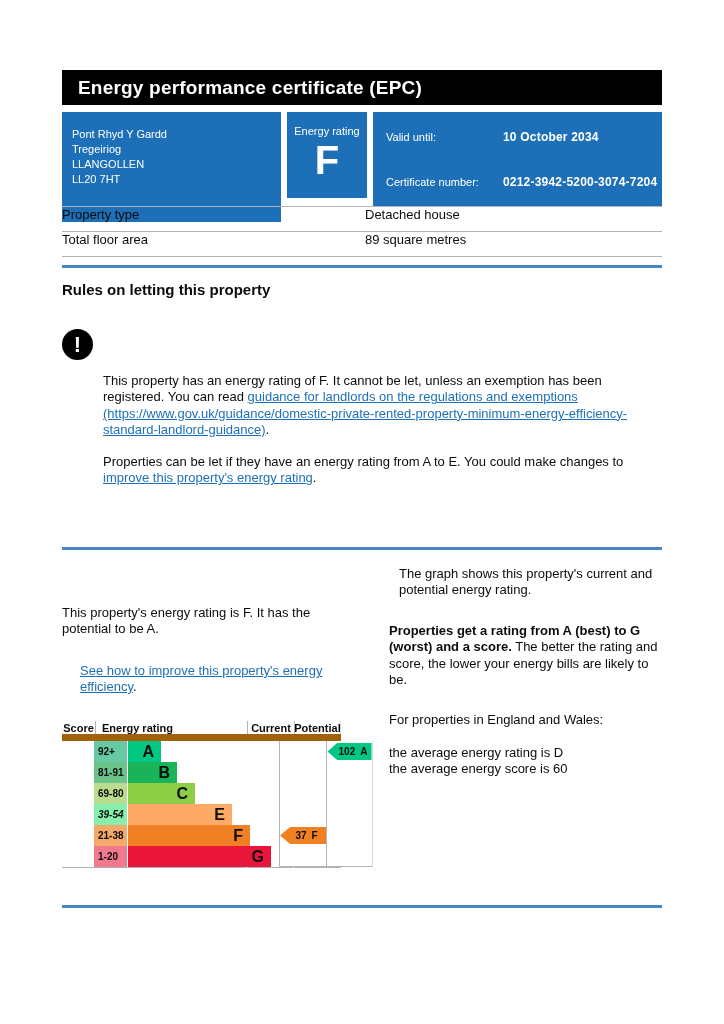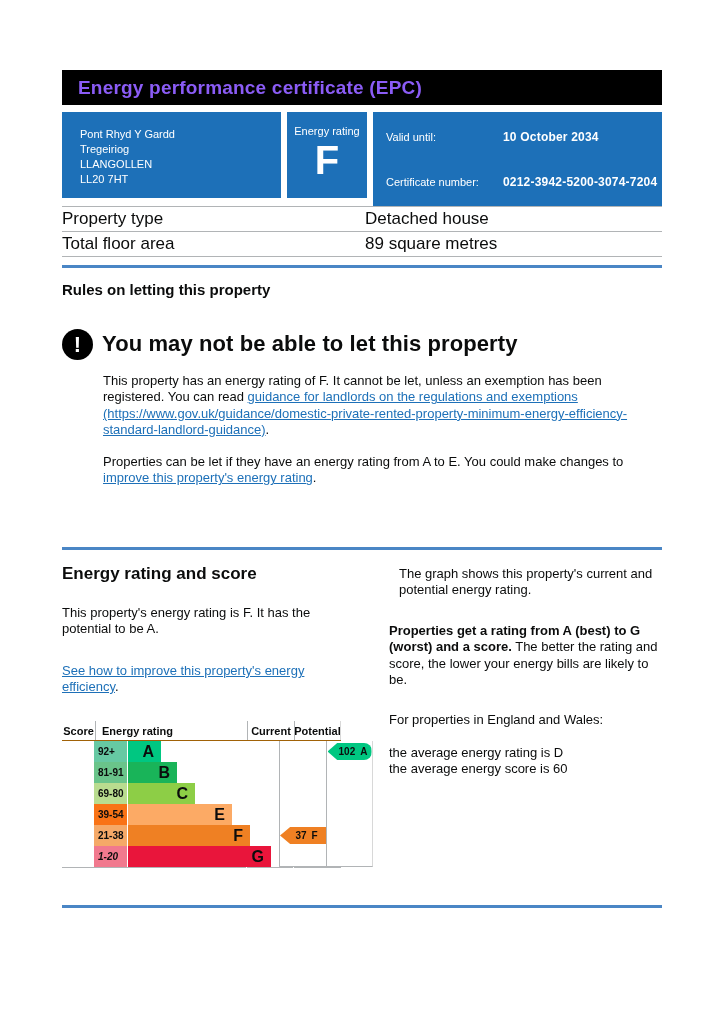--- a/index.html
+++ b/index.html
@@ -8,81 +8,81 @@
     --hr-blue:#4a86c5;
     --ink:#0b0c0c;
     --border-gray:#b1b4b6;
   }
   *{box-sizing:border-box;}
   html,body{margin:0;padding:0;background:#ffffff;}
   body{font-family:"Liberation Sans", sans-serif;color:var(--ink);}
   .page{position:relative;width:724px;height:1024px;background:#fff;overflow:hidden;}
 
   
-  .header-bar{position:absolute;left:62px;top:70px;width:600px;height:35px;background:#000;color:#8b5cf6;display:flex;align-items:center;}
+  .header-bar{position:absolute;left:62px;top:70px;width:600px;height:35px;background:#000;color:#ffffff;display:flex;align-items:center;}
   .header-bar .title{font-size:19px;font-weight:bold;margin-left:16px;letter-spacing:.2px;}
 
   
   .blue-box{position:absolute;background:var(--brand-blue);color:#fff;}
-  .addr-box{left:62px;top:112px;width:219px;height:86px;padding:15px 10px 0 18px;font-size:11px;line-height:15px;white-space:pre-line;}
+  .addr-box{left:62px;top:112px;width:219px;height:110px;padding:15px 10px 0 10px;font-size:11px;line-height:15px;white-space:pre-line;}
   .rating-box{left:287px;top:112px;width:80px;height:86px;text-align:center;}
   .rating-box .lbl{font-size:11px;margin-top:13px;}
   .rating-box .big{font-size:40px;font-weight:bold;line-height:46px;}
   .meta-row{left:373px;width:289px;height:49px;display:flex;align-items:center;font-size:11px;}
   .meta-row.r1{top:112px;}
   .meta-row.r2{top:157px;}
   .meta-row .lbl{margin-left:13px;width:117px;flex:none;}
   .meta-row .val{font-weight:bold;font-size:12px;letter-spacing:.2px;}
 
   
   .facts{position:absolute;left:62px;top:206px;width:600px;border-bottom:1px solid var(--border-gray);}
-  .facts .frow{display:flex;align-items:center;height:25px;border-top:1px solid var(--border-gray);font-size:17px;}
+  .facts .frow{display:flex;align-items:flex-start;height:25px;border-top:1px solid var(--border-gray);font-size:13px;}
   .facts .flabel{width:303px;flex:none;}
 
   .hr-blue{position:absolute;left:62px;width:600px;height:3px;background:var(--hr-blue);}
   .hr1{top:265px;} .hr2{top:547px;} .hr3{top:905px;}
 
   .rules-heading{position:absolute;left:62px;top:281px;font-size:15px;font-weight:bold;}
 
   .warn-icon{position:absolute;left:62px;top:329px;width:31px;height:31px;border-radius:50%;background:#000;color:#fff;display:flex;align-items:center;justify-content:center;font-weight:bold;font-size:22px;line-height:1;}
   .warn-title{position:absolute;left:102px;top:331px;font-size:22px;font-weight:bold;letter-spacing:.1px;}
 
   .body-text{font-size:13px;line-height:16.4px;}
   .p1{position:absolute;left:103px;top:373px;width:546px;overflow-wrap:anywhere;}
   .p2{position:absolute;left:103px;top:454px;width:546px;}
   a, .link{color:var(--link-blue);text-decoration:underline;cursor:pointer;}
 
   .sec-heading{position:absolute;left:62px;top:564px;font-size:17px;font-weight:bold;}
   .lp{position:absolute;left:62px;top:605px;width:282px;}
-  .llink{position:absolute;left:62px;top:663px;width:282px;}
+  .llink{position:absolute;left:80px;top:663px;width:282px;}
   .rp1{position:absolute;left:399px;top:566px;width:276px;}
   .rp2{position:absolute;left:389px;top:623px;width:276px;}
   .rp3{position:absolute;left:389px;top:712px;width:276px;}
   .rp4{position:absolute;left:389px;top:745px;width:276px;}
   .b{font-weight:bold;}
 
   
   .epc-chart{position:absolute;left:62px;top:721px;width:279px;font-size:11px;}
-  .epc-head{display:flex;height:20px;align-items:center;border-bottom:1px solid #a16207;font-weight:bold;}
+  .epc-head{display:flex;height:20px;align-items:center;border-bottom:7px solid #a16207;font-weight:bold;}
   .hc{height:100%;display:flex;align-items:center;}
   .hc-score{width:34px;justify-content:center;border-right:1px solid var(--border-gray);}
   .hc-rating{width:151px;padding-left:6px;}
   .hc-current{width:47px;justify-content:center;border-left:1px solid var(--border-gray);}
   .hc-potential{width:47px;justify-content:center;border-left:1px solid var(--border-gray);border-right:1px solid #d8d8d8;}
   .band-row{display:flex;height:21px;padding-left:32px;}
   .cell{height:100%;}
   .score-cell{width:33px;flex:none;display:flex;align-items:center;padding-left:4px;font-weight:bold;font-size:10px;}
   .score-gap{width:1px;flex:none;background:#fff;}
   .bar-area{width:151px;flex:none;}
   .band-bar{height:100%;display:flex;align-items:center;justify-content:flex-end;padding-right:7px;}
   .band-letter{font-weight:bold;font-size:16px;line-height:1;}
   .cur-cell{width:47px;flex:none;border-left:1px solid var(--border-gray);display:flex;align-items:center;justify-content:center;text-align:right;}
   .pot-cell{width:47px;flex:none;border-left:1px solid var(--border-gray);border-right:1px solid #d8d8d8;display:flex;align-items:center;justify-content:center;}
   .band-row:last-child .cur-cell,.band-row:last-child .pot-cell{border-bottom:1px solid var(--border-gray);}
-  .band-row:last-child .score-cell{border-bottom:0;font-style:italic;}
+  .band-row:last-child .score-cell{border-bottom:0;}
   .epc-bottom{display:flex;}
   .epc-bottom .u{height:1px;background:var(--border-gray);}
   .arrow{height:17px;display:flex;align-items:center;justify-content:center;gap:5px;font-size:10px;font-weight:bold;color:#0b0c0c;padding-left:7px;clip-path:polygon(0 50%,22% 0,100% 0,100% 100%,22% 100%);}
   .arrow-current{width:47px;}
   .arrow-potential{width:44px;}
 </style>
 </head>
 <body>
 
 <div class="page">
@@ -121,33 +121,31 @@
     </div>
   </div>
 
   <div class="hr-blue hr1"></div>
 
   <div class="rules-heading">Rules on letting this property</div>
 
   <div class="warn-icon">
     <span>!</span>
   </div>
-  <div class="warn-title">You may not be able to let this property</div>
 
   <div class="body-text p1">
     <span>This property has an energy rating of F. It cannot be let, unless an exemption has been registered. You can read </span><a class="link">guidance for landlords on the regulations and exemptions (https://www.gov.uk/guidance/domestic-private-rented-property-minimum-energy-efficiency-standard-landlord-guidance)</a><span>.</span>
   </div>
 
   <div class="body-text p2">
     <span>Properties can be let if they have an energy rating from A to E. You could make changes to </span><a class="link">improve this property's energy rating</a><span>.</span>
   </div>
 
   <div class="hr-blue hr2"></div>
 
-  <div class="sec-heading">Energy rating and score</div>
 
   <div class="body-text lp">This property's energy rating is F. It has the potential to be A.</div>
   <div class="body-text llink">
     <a class="link">See how to improve this property's energy efficiency</a><span>.</span>
   </div>
 
   <div class="body-text rp1">The graph shows this property's current and potential energy rating.</div>
   <div class="body-text rp2">
     <span class="b">Properties get a rating from A (best) to G (worst) and a score.</span><span> The better the rating and score, the lower your energy bills are likely to be.</span>
   </div>
@@ -168,21 +166,21 @@
         <div class="band-row">
           <div class="cell score-cell" style="background: rgb(102, 201, 163);">92+</div>
           <div class="cell score-gap"></div>
           <div class="cell bar-area">
             <div class="band-bar" style="background: rgb(0, 199, 129); width: 33px;">
               <span class="band-letter">A</span>
             </div>
           </div>
           <div class="cell cur-cell"></div>
           <div class="cell pot-cell">
-            <div class="arrow arrow-potential" style="background: rgb(0, 199, 129); border-radius: 8px;">
+            <div class="arrow arrow-potential" style="background: rgb(0, 199, 129);">
               <span>102</span>
               <span>A</span>
             </div>
           </div>
         </div>
         <div class="band-row">
           <div class="cell score-cell" style="background: rgb(106, 196, 138);">81-91</div>
           <div class="cell score-gap"></div>
           <div class="cell bar-area">
             <div class="band-bar" style="background: rgb(25, 180, 89); width: 49px;">
@@ -197,21 +195,21 @@
           <div class="cell score-gap"></div>
           <div class="cell bar-area">
             <div class="band-bar" style="background: rgb(141, 206, 70); width: 67px;">
               <span class="band-letter">C</span>
             </div>
           </div>
           <div class="cell cur-cell"></div>
           <div class="cell pot-cell"></div>
         </div>
         <div class="band-row">
-          <div class="cell score-cell" style="background: #f97316;">39-54</div>
+          <div class="cell score-cell" style="background: #86efac; font-style: italic;">39-54</div>
           <div class="cell score-gap"></div>
           <div class="cell bar-area">
             <div class="band-bar" style="background: rgb(252, 170, 101); width: 104px;">
               <span class="band-letter">E</span>
             </div>
           </div>
           <div class="cell cur-cell"></div>
           <div class="cell pot-cell"></div>
         </div>
         <div class="band-row">

